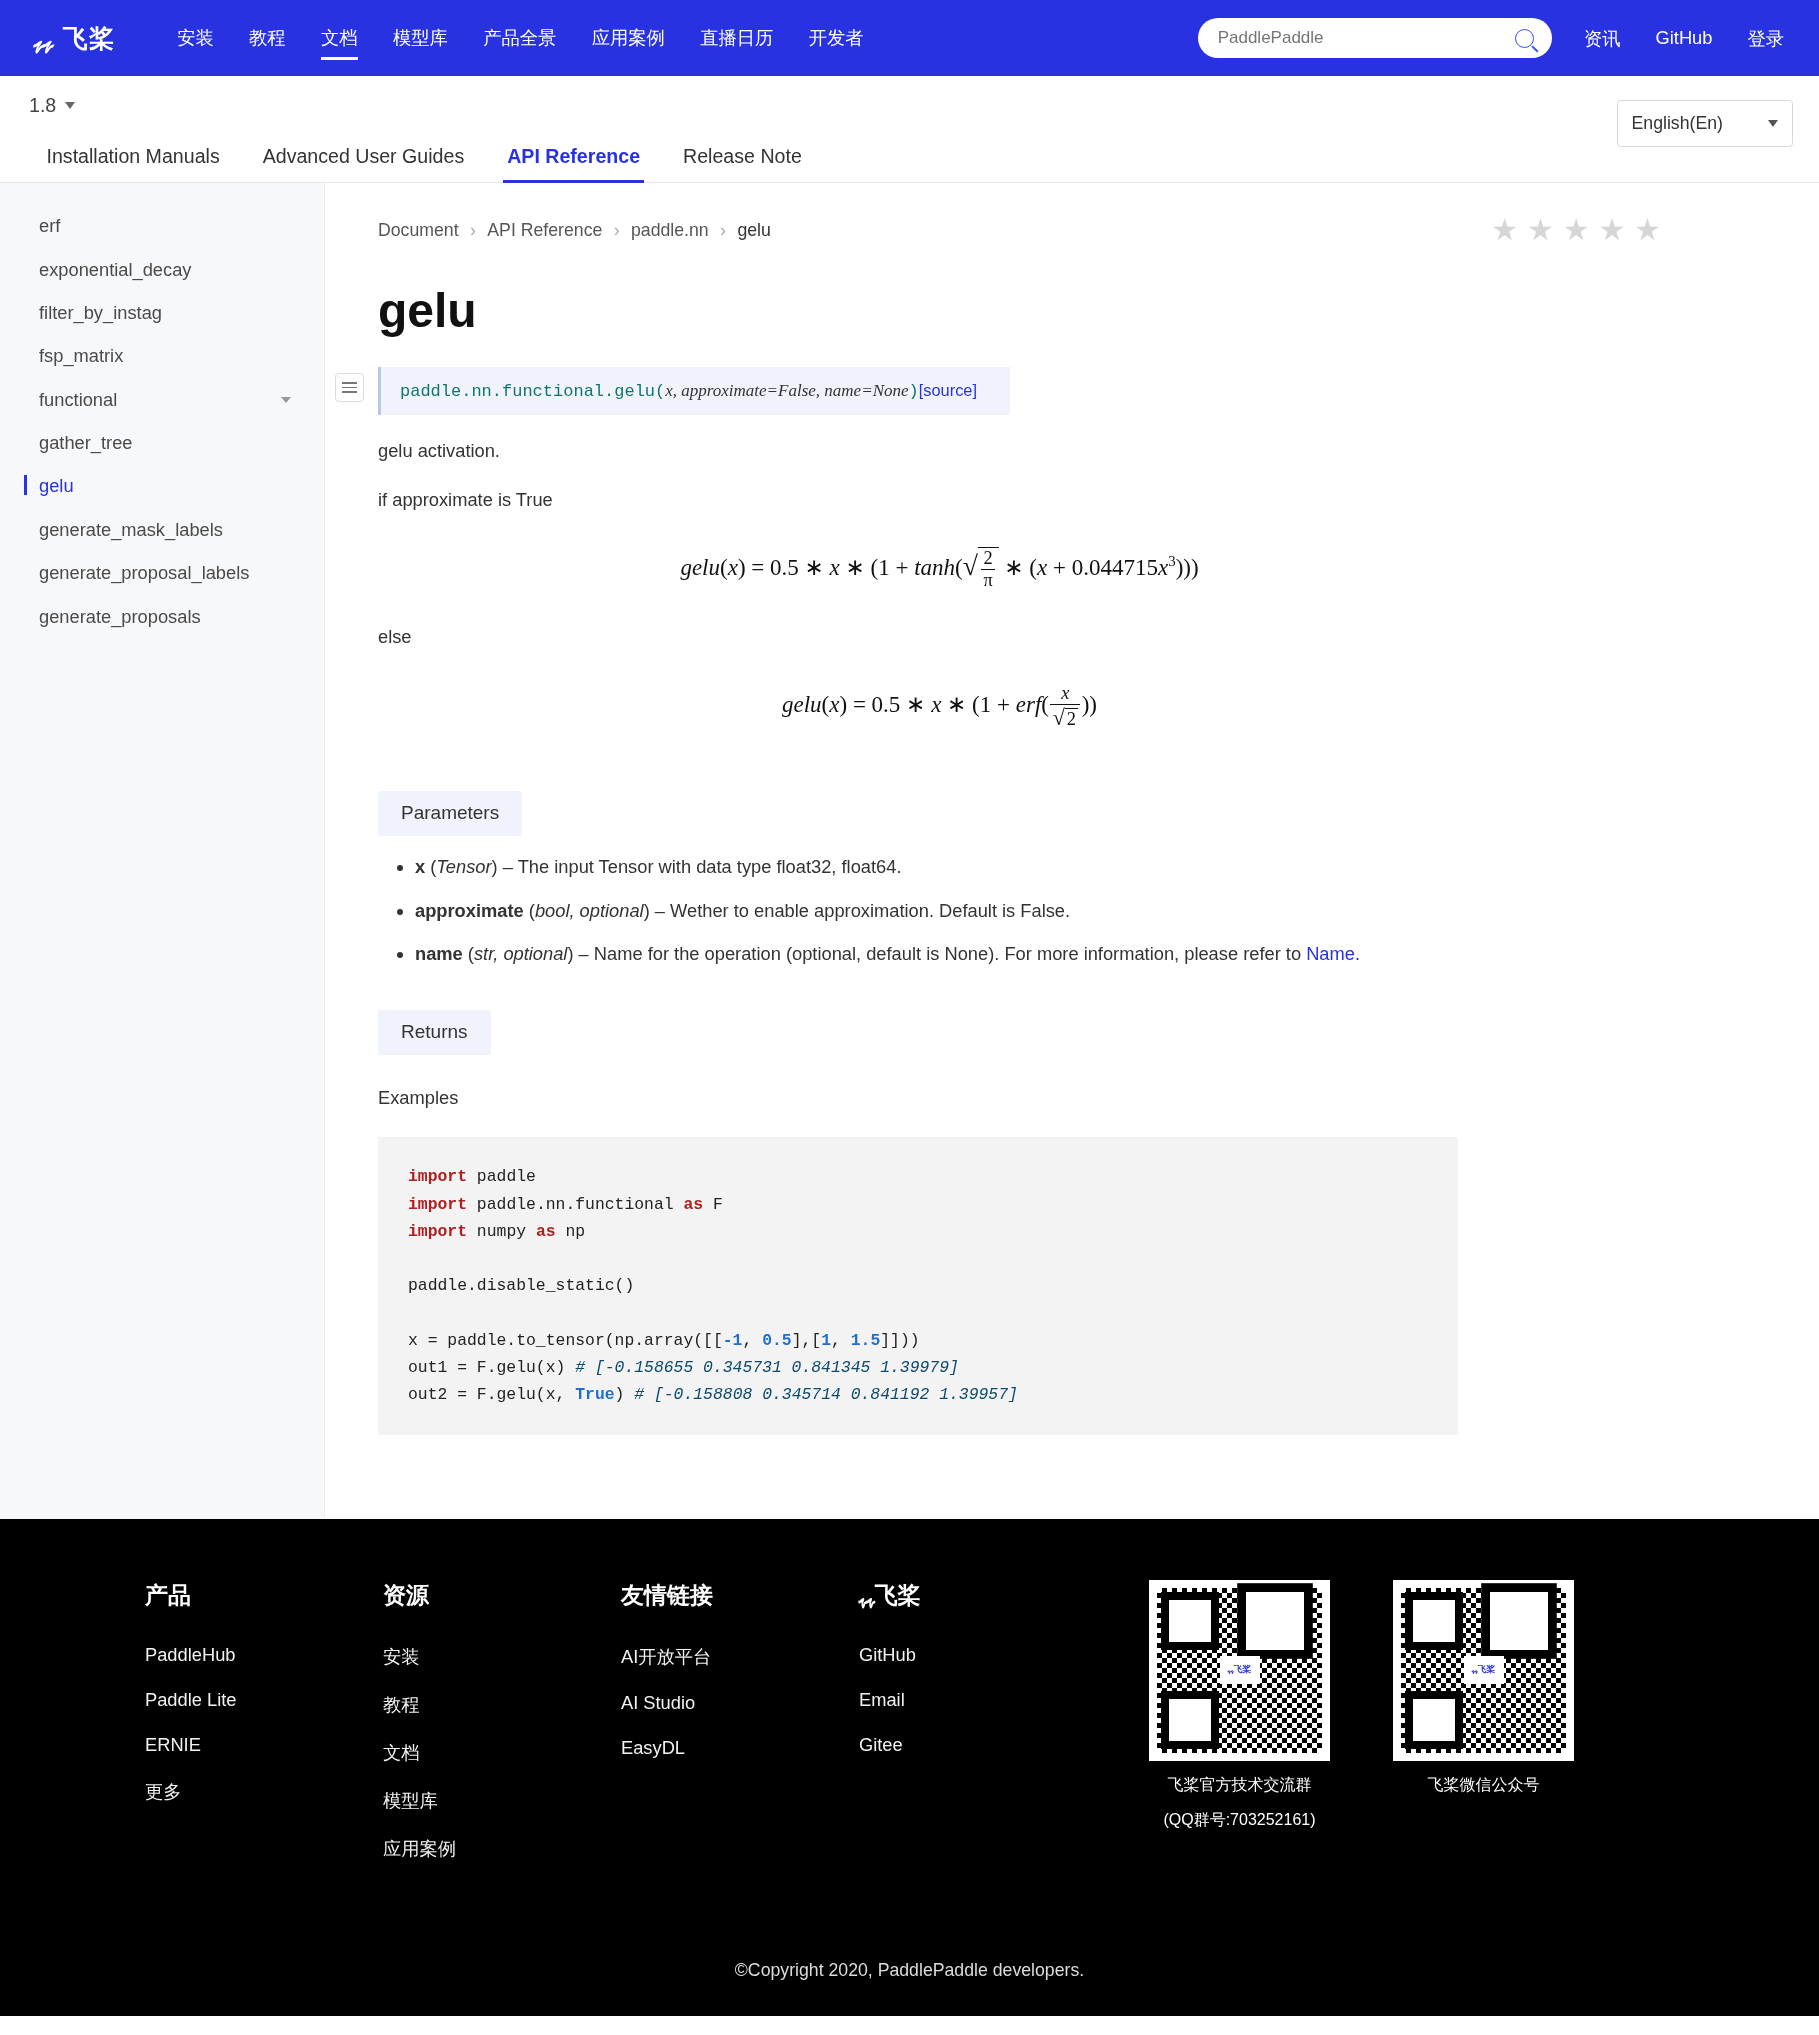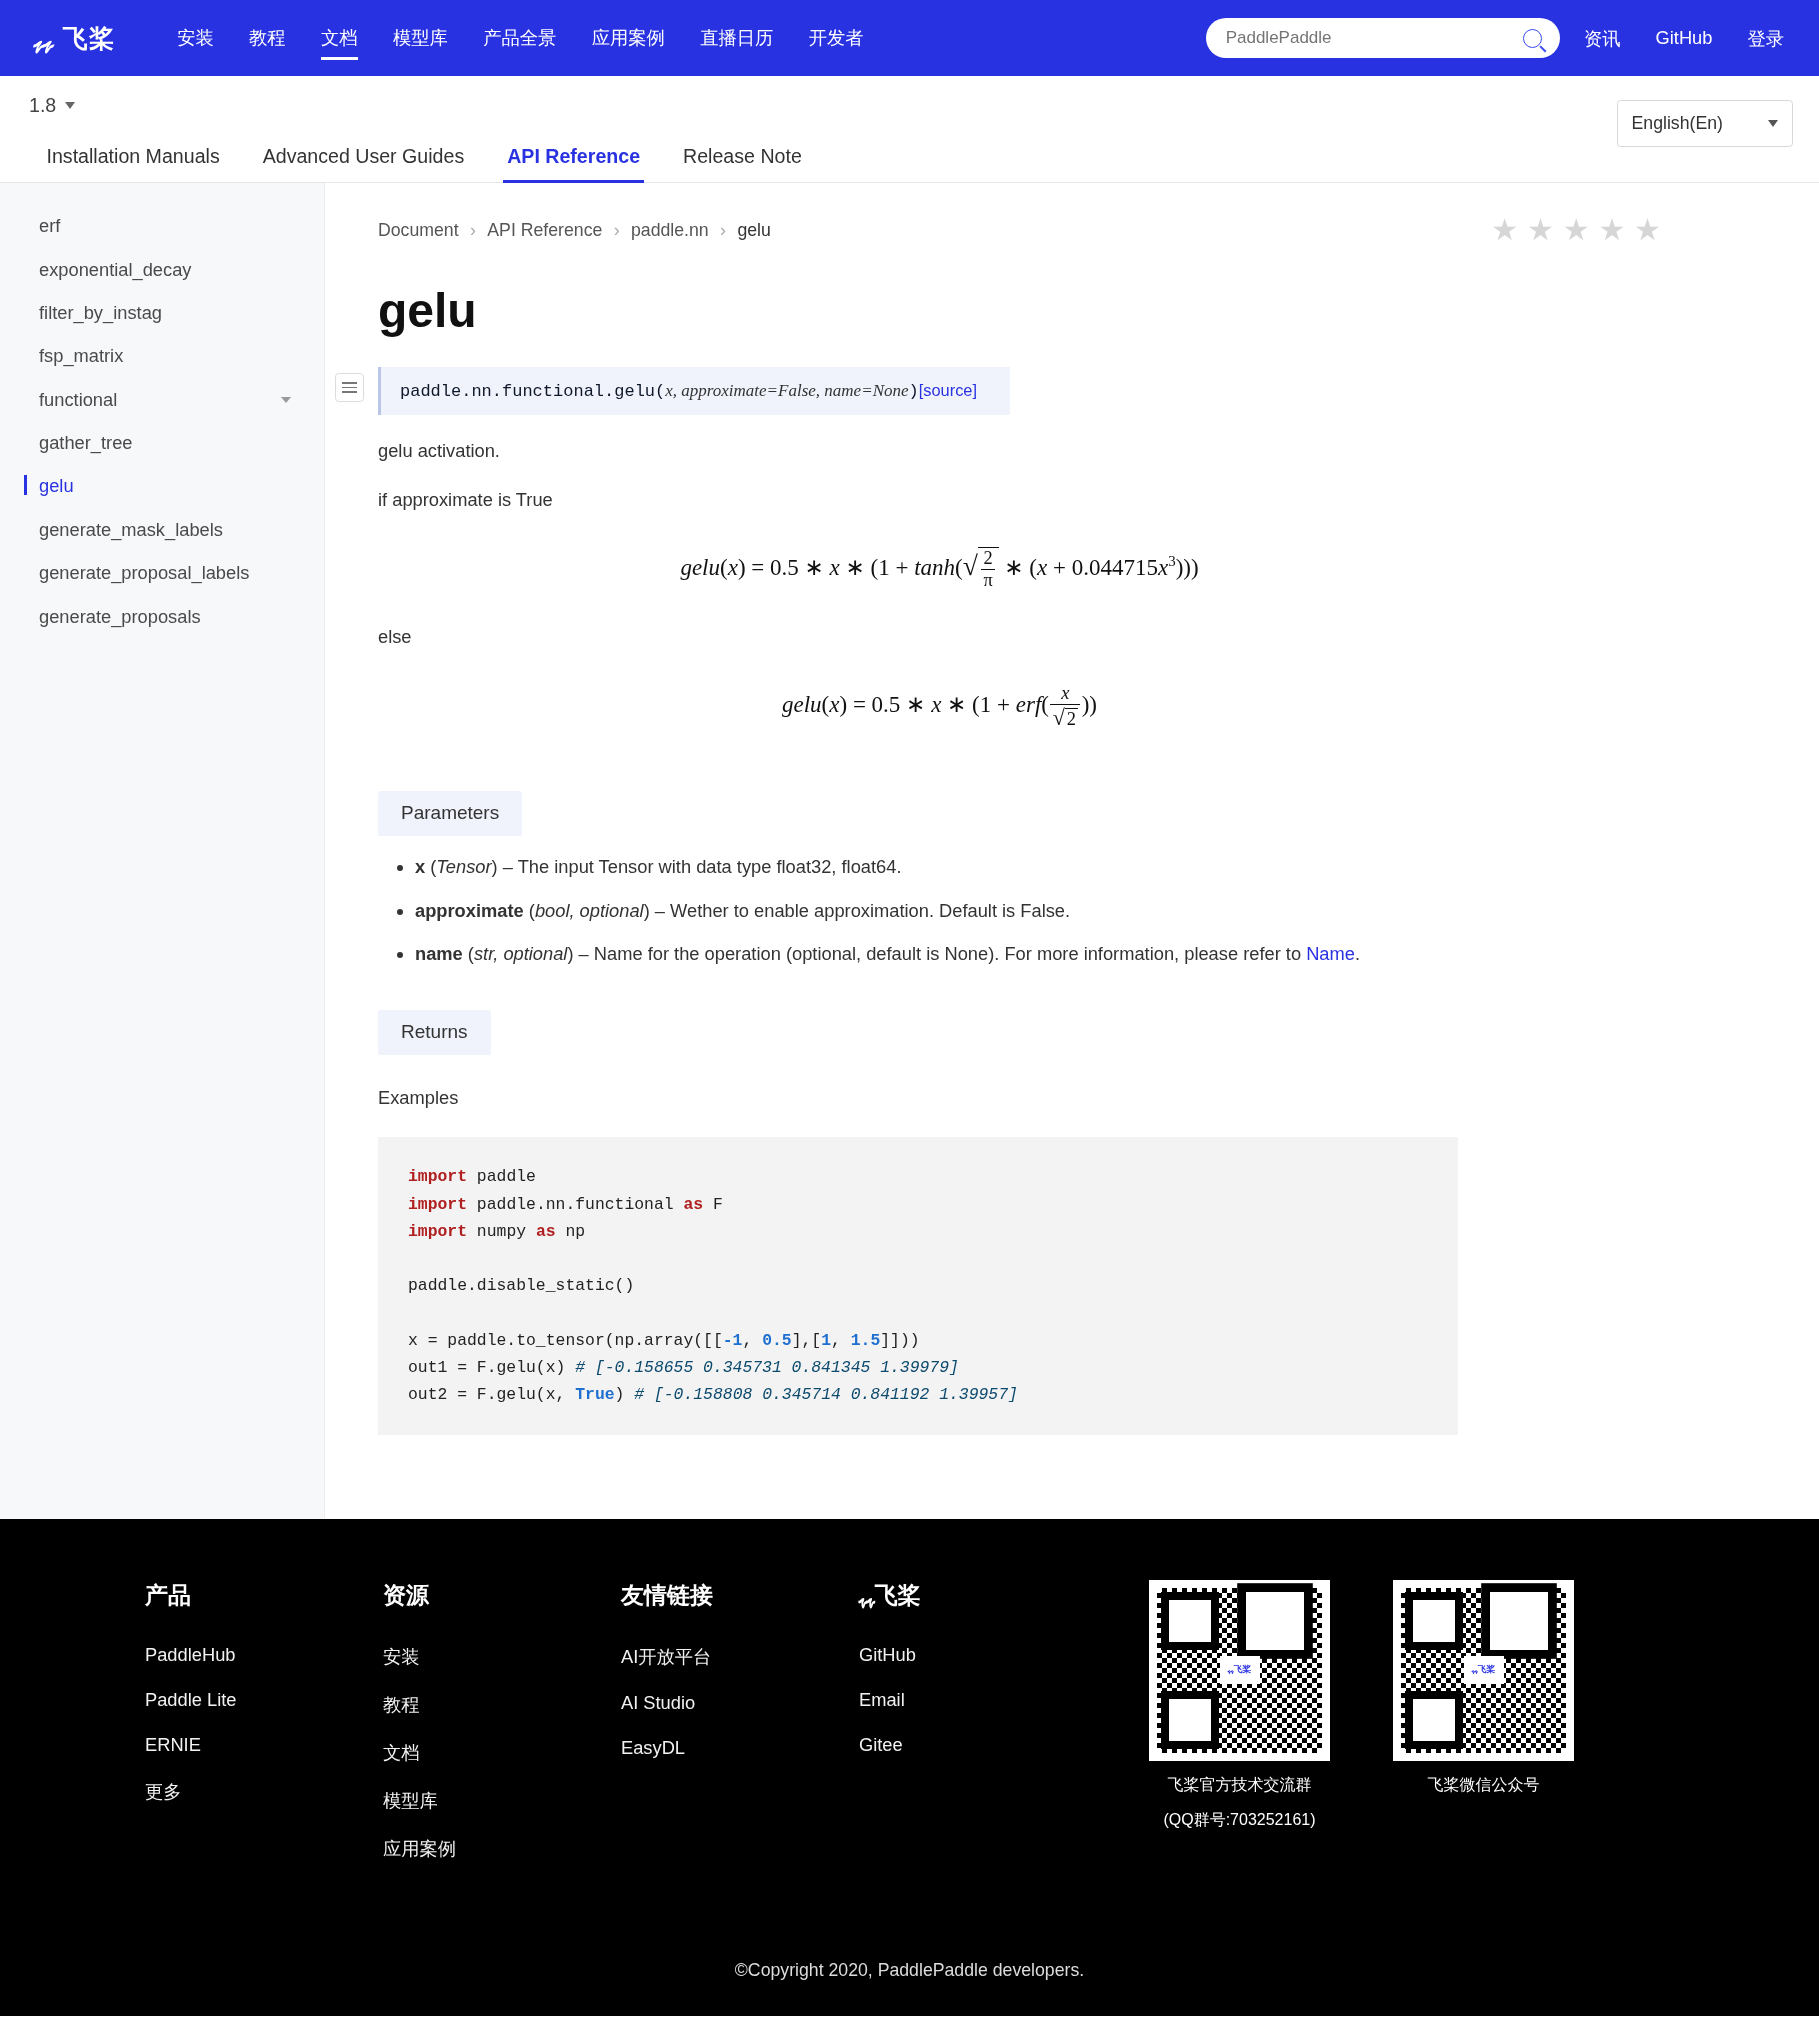--- a/index.html
+++ b/index.html
@@ -52,21 +52,21 @@
     white-space: nowrap;
   }
   .nav-item.active::after {
     content: "";
     position: absolute;
     left: 17.7px; right: 17.7px;
     bottom: 16.4px;
     height: 2.5px;
     background: #fff;
   }
-  .search-wrap { margin-left: auto; display: flex; align-items: center; gap: 24px; }
+  .search-wrap { margin-left: auto; display: flex; align-items: center; gap: 32px; }
   .search-box {
     width: 354px;
     height: 40px;
     background: #ffffff;
     border-radius: 21.5px;
     display: flex;
     align-items: center;
     padding: 0 17.7px;
   }
   .search-box input {
@@ -243,21 +243,21 @@
     margin: 0 0 0 53px;
     width: 632px;
     background: #f0f3fb;
     border-left: 3.8px solid #b9c6ea;
     padding: 14px 19px;
     font-size: 17px;
   }
   .sig-code {
     font-family: "Liberation Mono", monospace;
     font-size: 17px;
-    color: #0f172a;
+    color: #0f766e;
   }
   .sig-em { font-style: italic; font-family: "Liberation Serif", serif; }
   .sig-src { color: #2932E1; cursor: pointer; font-family: "Liberation Sans", sans-serif; font-size: 16.4px;}
 
   .para {
     margin: 21.5px 0 0 53px;
     font-size: 18.3px;
     color: #333;
     line-height: 1.55;
   }

